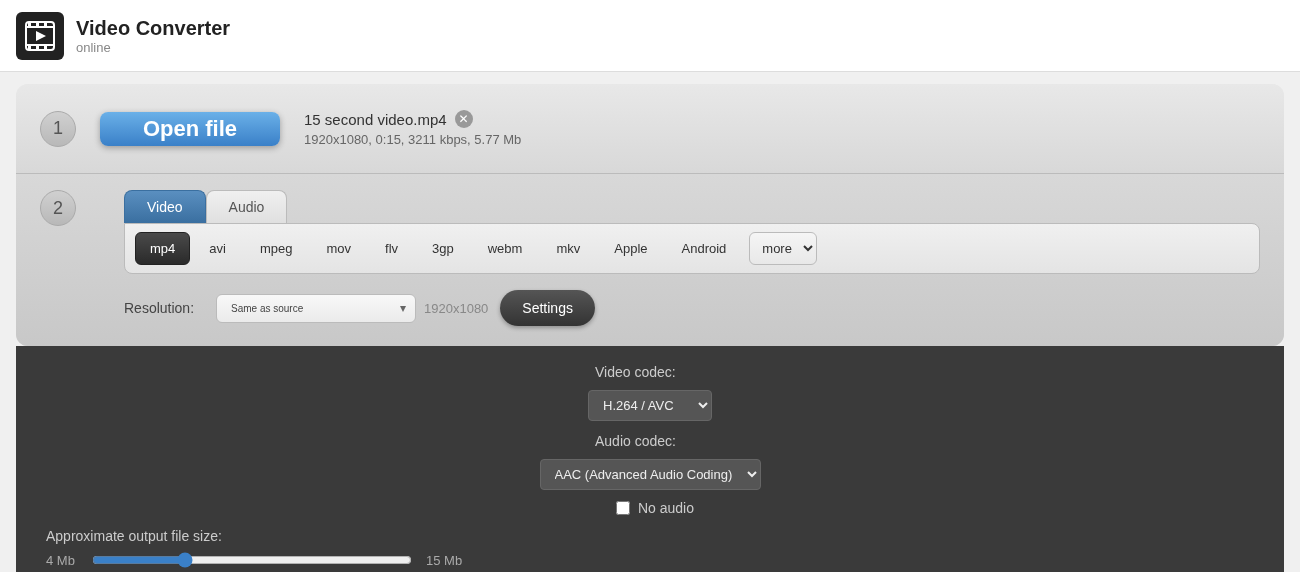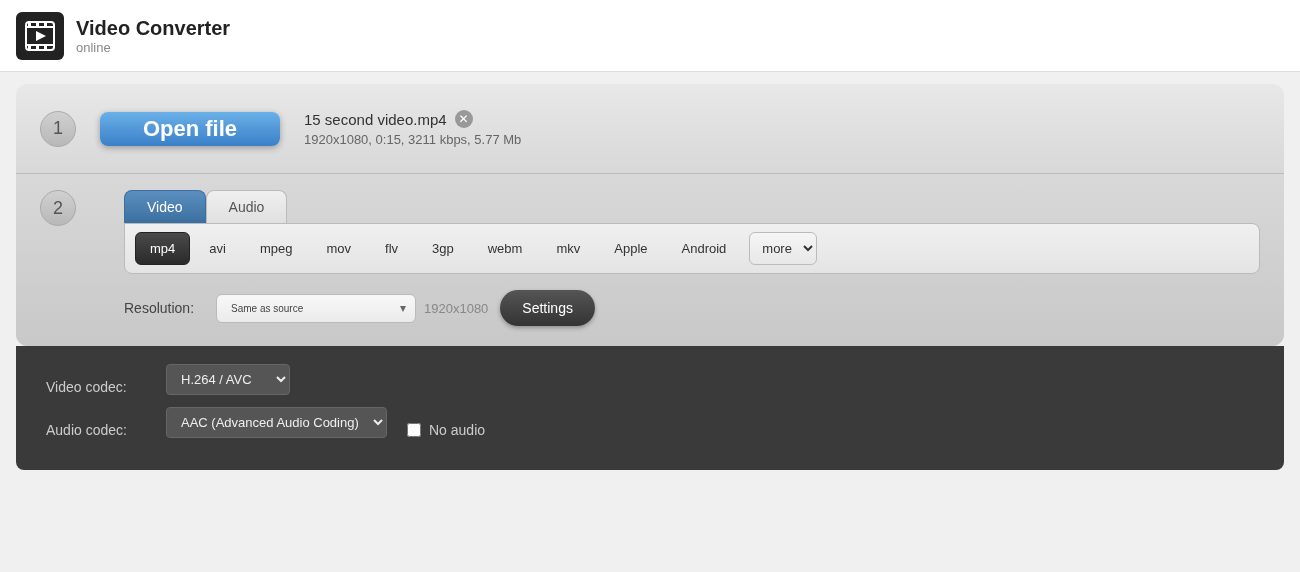--- a/index.html
+++ b/index.html
@@ -261,23 +261,24 @@
 
     
     .settings-panel {
       background: #3a3a3a;
       padding: 18px 30px 20px 30px;
       margin: 0 16px;
       border-radius: 0 0 8px 8px;
     }
     .codec-row {
       display: flex;
-      align-items: flex-end;
+      align-items: center;
       margin-bottom: 12px;
       gap: 10px;
+      flex-direction: column;
     }
     .codec-label {
       font-size: 14px;
       color: #ccc;
       min-width: 110px;
     }
     .codec-select {
       padding: 6px 10px;
       border-radius: 4px;
       border: 1px solid #666;
@@ -441,16 +442,24 @@
         <option>MP3</option>
         <option>OGG</option>
         <option>FLAC</option>
       </select>
       <div class="no-audio-row">
         <input type="checkbox" class="no-audio-cb" style="">
         <label class="no-audio-label">No audio</label>
       </div>
     </div>
 
+    <div class="filesize-row">
+      <div class="filesize-label">Approximate output file size:</div>
+      <div class="filesize-slider-row">
+        <span class="filesize-min">4 Mb</span>
+        <input type="range" class="filesize-slider" min="0" max="100" value="28" style="">
+        <span class="filesize-max">15 Mb</span>
+      </div>
+    </div>
 
   </div>
 
 </div>
 
 </body></html>

